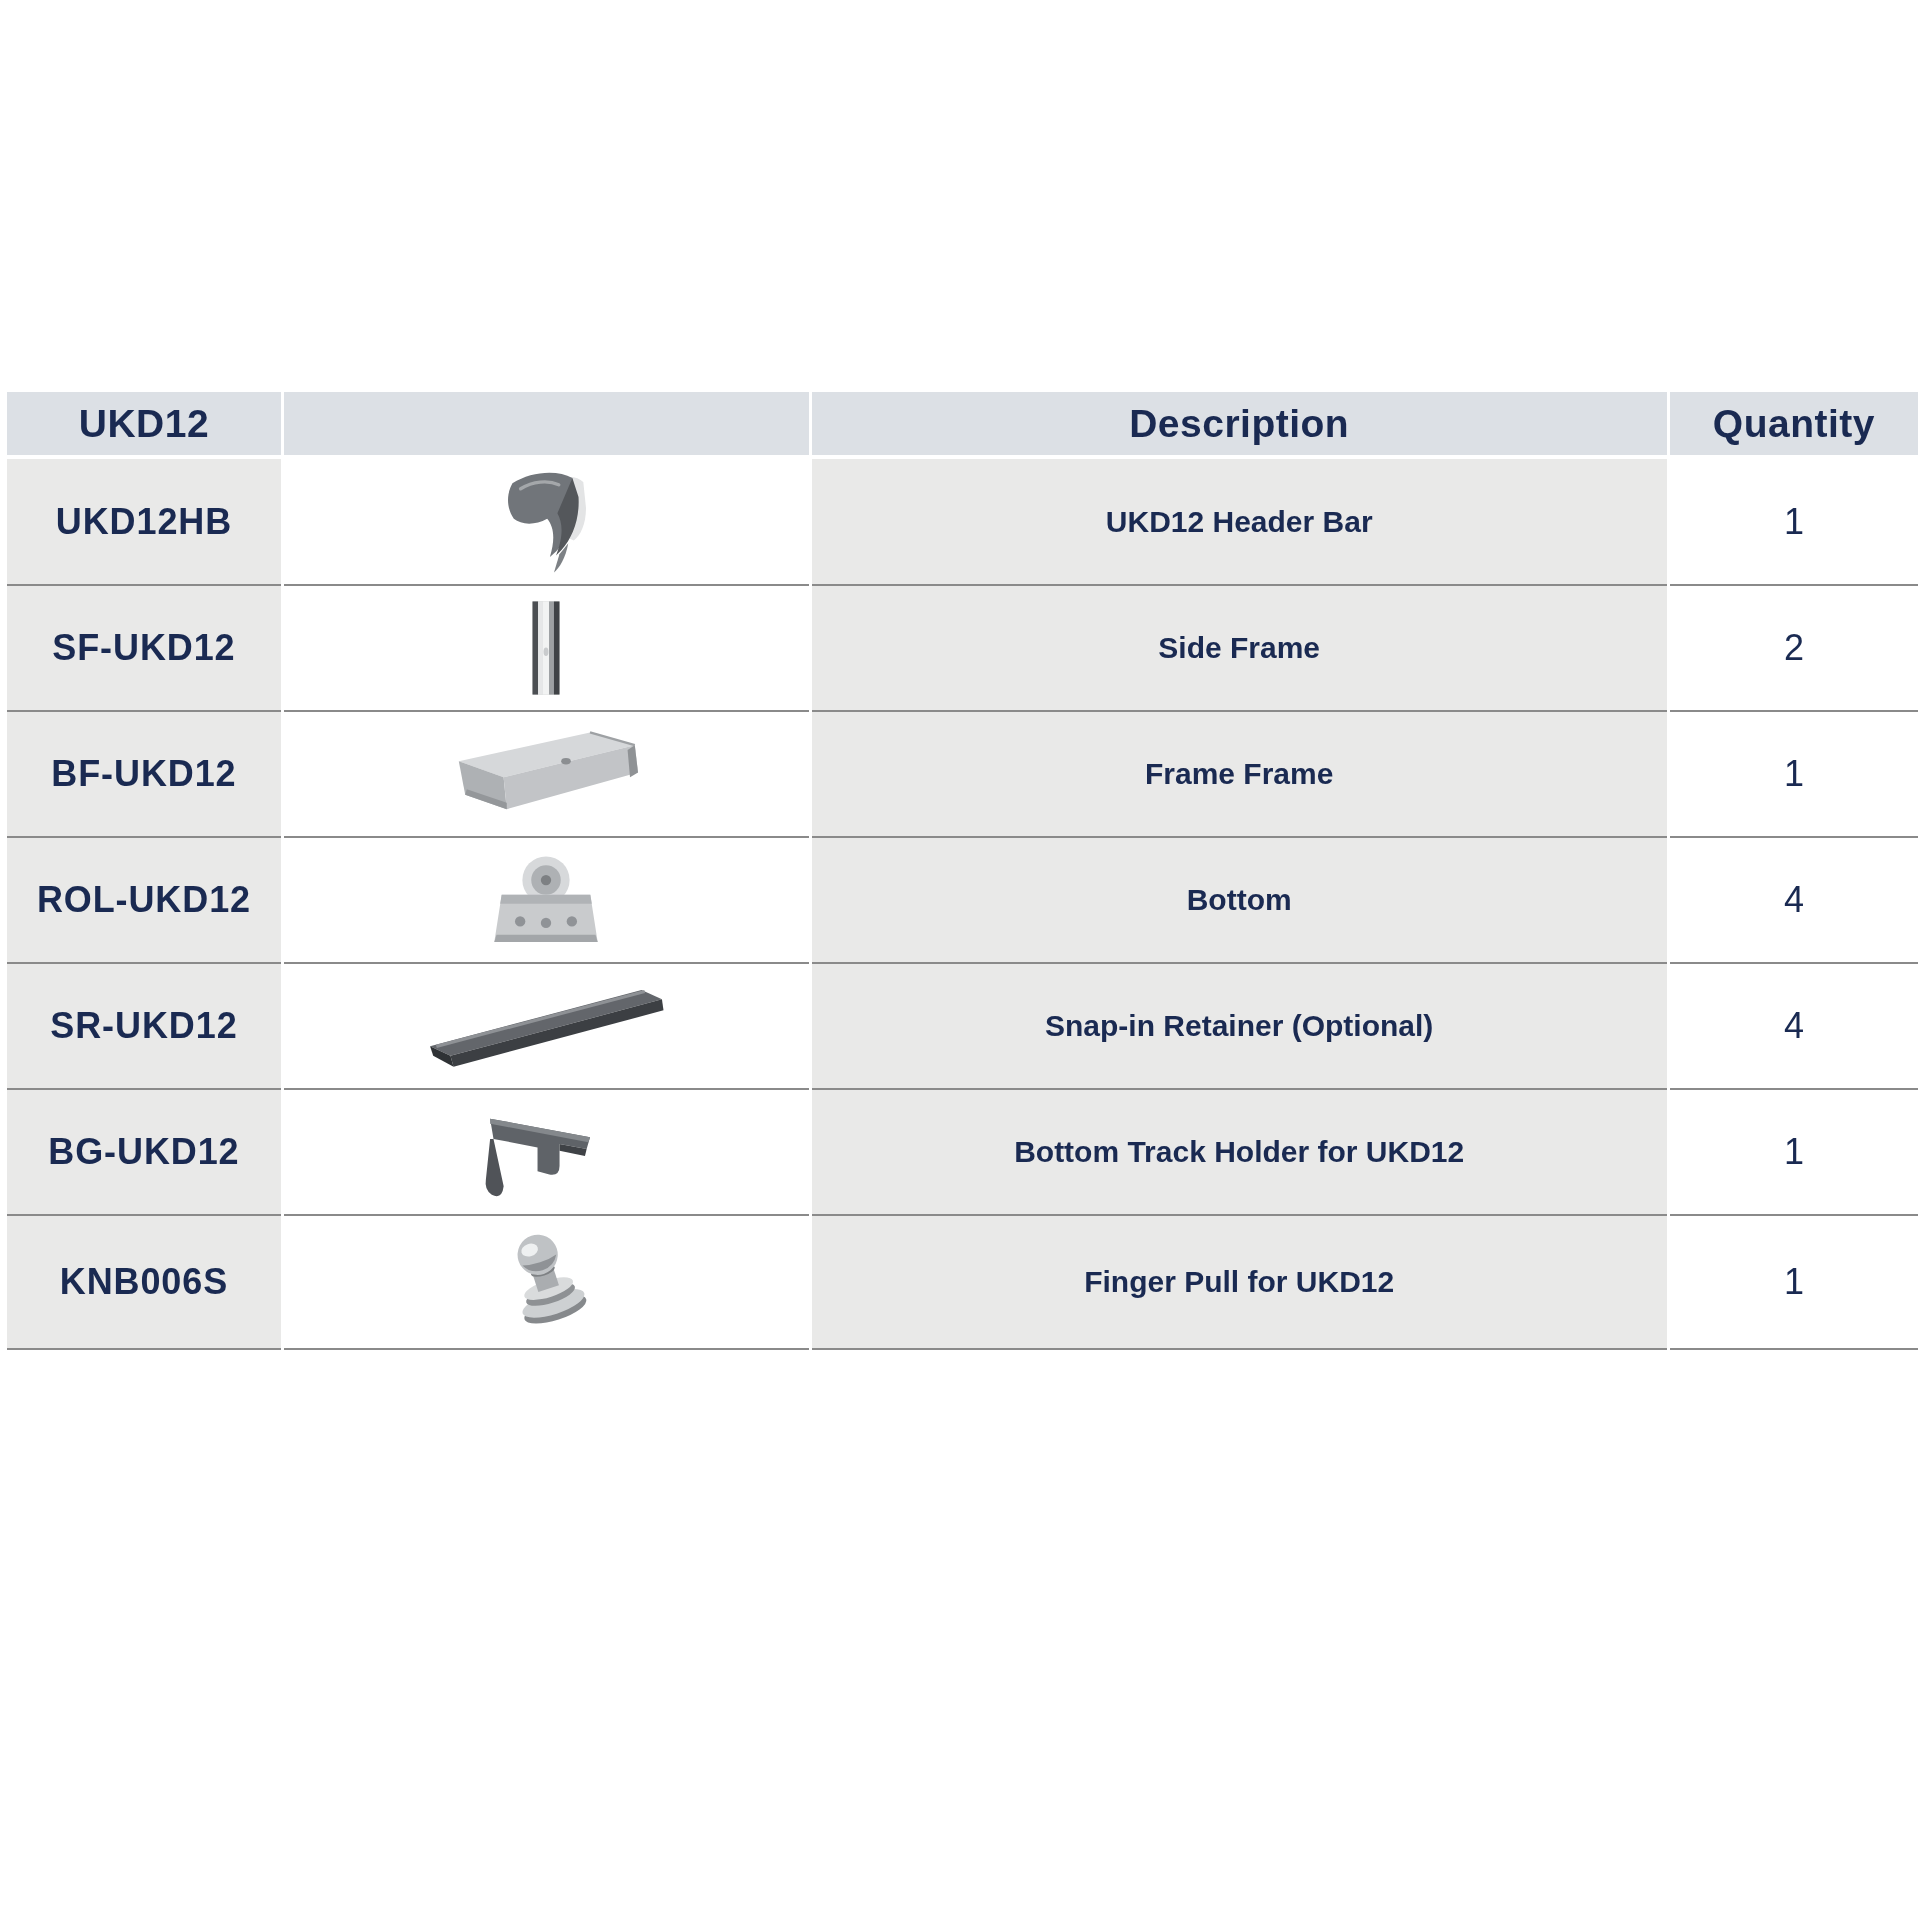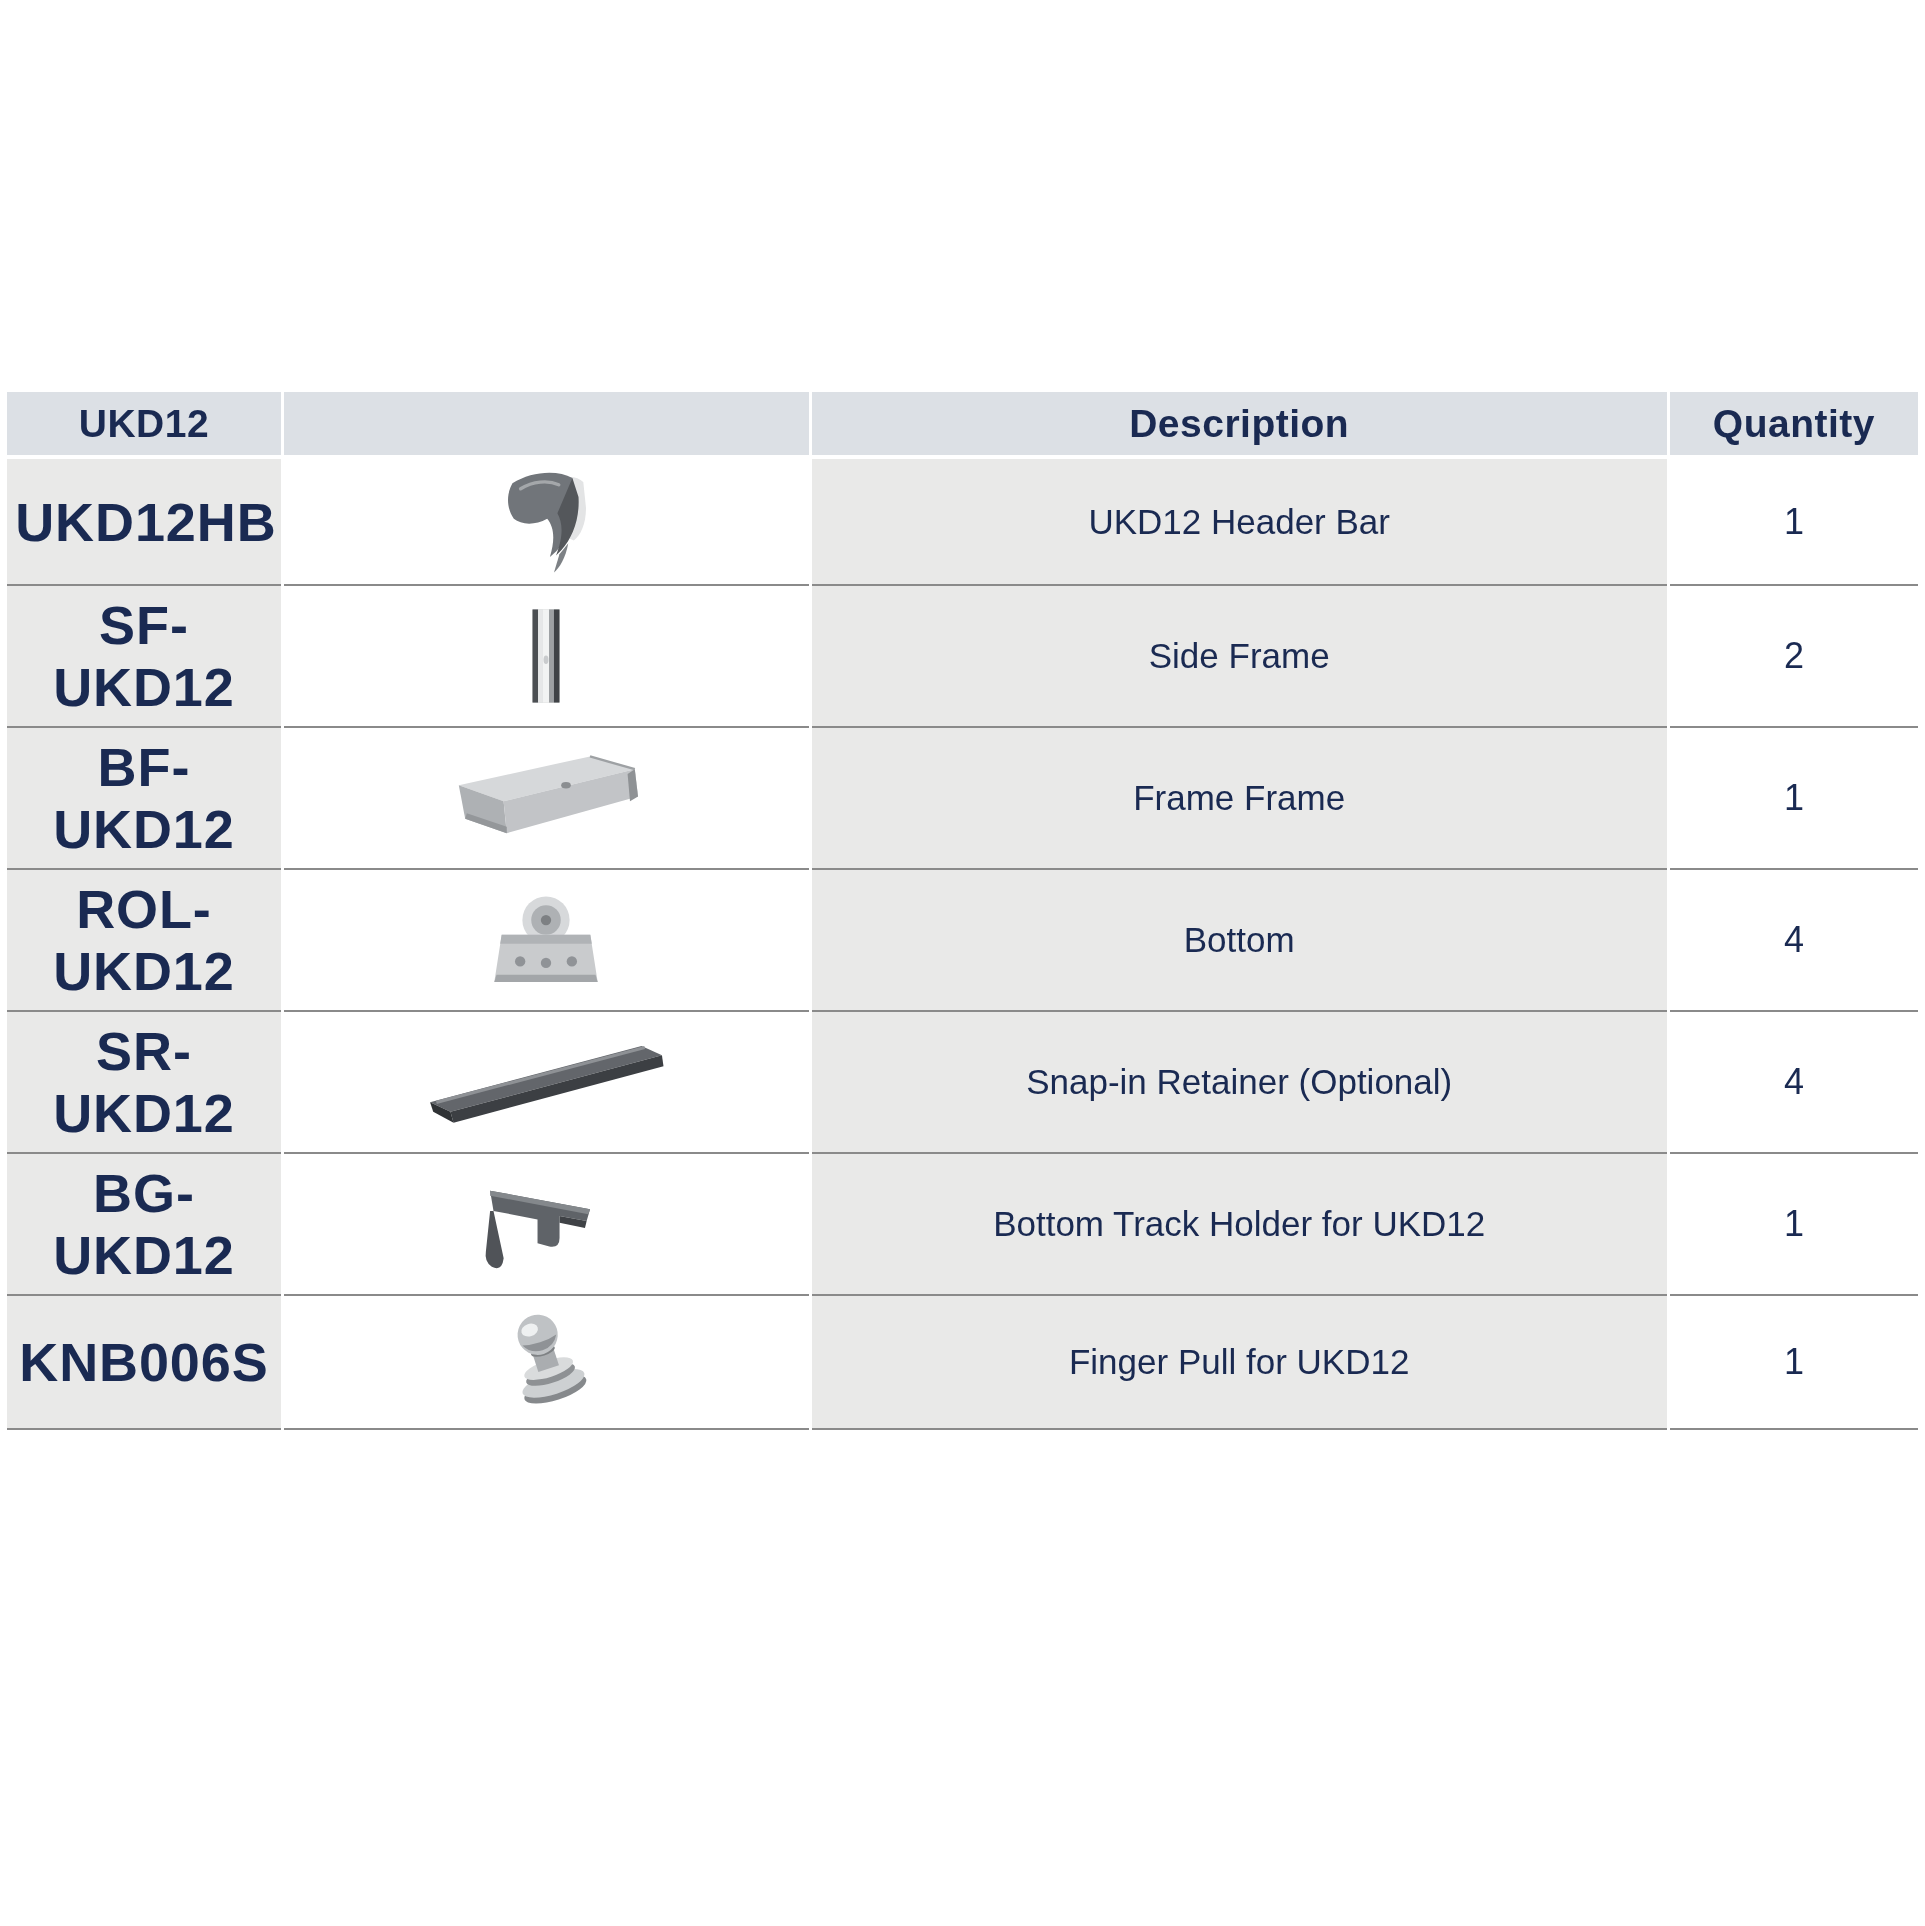--- a/index.html
+++ b/index.html
@@ -36,25 +36,25 @@
     border-bottom: 4.5px solid var(--white);
   }
   th:not(:last-child), td:not(:last-child) { border-right: 3.6px solid var(--white); }
   tbody td { height: 126px; }
   tbody td.c1, tbody td.c3 { background: var(--cell-bg); }
   tbody td.c2, tbody td.c4 { background: var(--white); }
   tbody tr + tr td { border-top: 2.7px solid var(--divider); }
   tbody tr:last-child td { border-bottom: 2.7px solid var(--divider); }
   .part {
     font-weight: bold;
-    font-size: 54px;
+    font-size: 36px;
     color: var(--navy);
     letter-spacing: 0.9px;
   }
-  .desc { font-size: 35px; color: var(--navy); }
+  .desc { font-size: 30px; color: var(--navy); font-weight: bold; }
   .qty  { font-size: 36px; color: var(--navy); }
   td svg { display: block; margin: 0 auto; }
 </style>
 </head>
 <body>
 
 <table class="parts">
   <colgroup>
     <col style="width:275px">
     <col style="width:528px">

